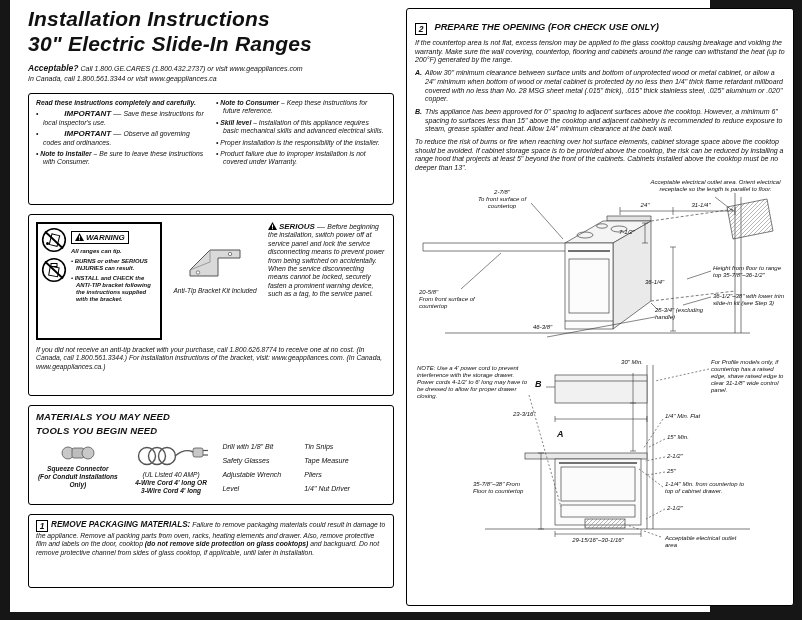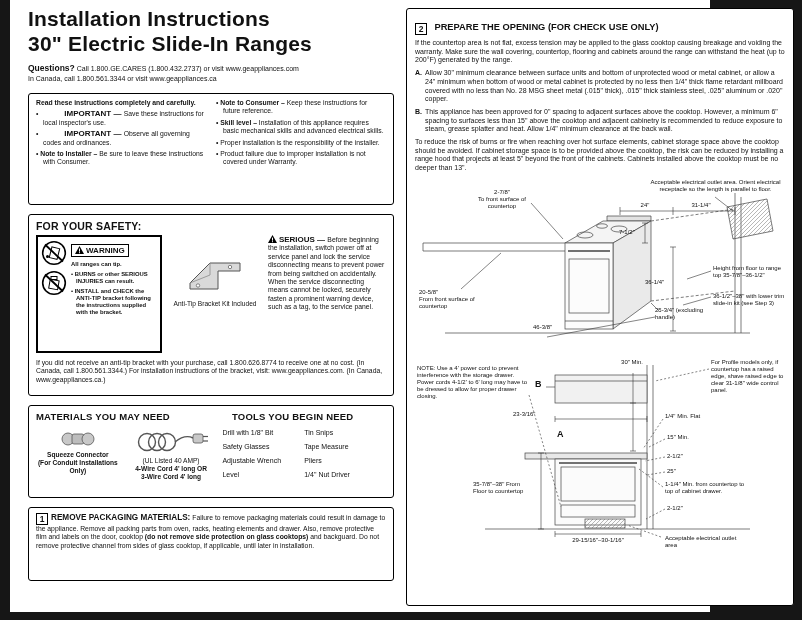--- a/index.html
+++ b/index.html
@@ -1,18 +1,18 @@
 <!DOCTYPE html>
 <html><head>
 <meta charset="utf-8">
 <style>
   * { margin:0; padding:0; box-sizing:border-box; }
   html,body { width:802px; height:620px; }
   body { background:#161616; font-family:"Liberation Sans", sans-serif; color:#111; position:relative; overflow:hidden; }
-  .page { position:absolute; left:10px; top:0; width:700px; height:612px; background:#fff; }
+  .page { position:absolute; left:10px; top:0; width:700px; height:612px; background:#fff;font-style:italic; }
 
   .left-col { position:absolute; left:18px; top:6px; width:366px; }
   .doc-title { font-size:21px; font-weight:bold; line-height:25px; letter-spacing:.2px; }
   .questions { margin-top:7px; font-size:7px; line-height:10px; }
   .q-lead { font-weight:bold; font-size:8.5px; }
 
   .box { border:1.5px solid #000; border-radius:3px; padding:5px 7px; margin-top:9px; }
   .box-title { font-weight:bold; font-size:10.5px; margin-bottom:3px; letter-spacing:.2px; }
   .small { font-size:6.8px; line-height:8.4px; }
   .b { font-weight:bold; }
@@ -30,21 +30,21 @@
   .warn-icons { width:27px; flex-shrink:0; display:flex; flex-direction:column; gap:4px; }
   .warn-badge { border:1.5px solid #000; padding:1px 3px; font-weight:bold; font-size:8px; display:inline-flex; align-items:center; gap:2px; margin-bottom:2px; }
   .warn-line { font-size:5.9px; line-height:7px; font-weight:bold; margin-top:2px; }
   .warn-line.bullet { padding-left:5px; text-indent:-5px; margin-top:3px; }
   .bracket-col { width:92px; flex-shrink:0; text-align:center; padding-top:14px; }
   .bracket-caption { font-size:6.6px; line-height:8px; margin-top:3px; }
   .warn2 { flex:1; font-size:6.8px; line-height:8.4px; }
   .safety-footer { font-size:6.8px; line-height:8.4px; margin-top:6px; }
 
   
-  .mat-headers { display:flex; }
+  .mat-headers { display:flex;flex-direction:column; }
   .mat-headers .box-title { font-size:9.5px; }
   .mat-headers .mh1 { width:196px; }
   .mat-row { display:flex; margin-top:4px; }
   .mat-item { text-align:center; font-size:6.6px; line-height:8px; }
   .mat-item.connector { width:88px; }
   .mat-item.cord { width:108px; }
   .tools-col { width:86px; font-size:7px; }
   .tools-col div { margin-bottom:7px; }
 
   
@@ -73,21 +73,21 @@
 <div class="page">
 
   <div class="left-col">
 
     <div class="doc-title">
       <div>Installation Instructions</div>
       <div>30" Electric Slide-In Ranges</div>
     </div>
 
     <div class="questions">
-      <div><span class="q-lead">Questions?</span><span> Call 1.800.GE.CARES (1.800.432.2737) or visit www.geappliances.com</span></div>
+      <div><span class="q-lead">Acceptable?</span><span> Call 1.800.GE.CARES (1.800.432.2737) or visit www.geappliances.com</span></div>
       <div>In Canada, call 1.800.561.3344 or visit www.geappliances.ca</div>
     </div>
 
     <div class="box" style="min-height:112px;">
       <div class="two-col">
         <div>
           <div class="small b">Read these instructions completely and carefully.</div>
           <div class="small bullet"><span class="lead-big">IMPORTANT — </span><span>Save these instructions for local inspector's use.</span></div>
           <div class="small bullet"><span class="lead-big">IMPORTANT — </span><span>Observe all governing codes and ordinances.</span></div>
           <div class="small bullet"><span class="b">Note to Installer – </span><span>Be sure to leave these instructions with Consumer.</span></div>
@@ -95,21 +95,20 @@
         <div>
           <div class="small bullet" style="margin-top:0"><span class="b">Note to Consumer – </span><span>Keep these instructions for future reference.</span></div>
           <div class="small bullet"><span class="b">Skill level – </span><span>Installation of this appliance requires basic mechanical skills and advanced electrical skills.</span></div>
           <div class="small bullet"><span>Proper installation is the responsibility of the installer.</span></div>
           <div class="small bullet"><span>Product failure due to improper installation is not covered under Warranty.</span></div>
         </div>
       </div>
     </div>
 
     <div class="box" style="min-height:182px;">
-      <div class="box-title">FOR YOUR SAFETY:</div>
       <div class="safety-row">
         <div class="warn-panel">
           <div class="warn-inner">
             <div class="warn-icons">
               <svg width="26" height="26" viewBox="0 0 26 26">
                 <circle cx="13" cy="13" r="11.3" fill="#fff" stroke="#000" stroke-width="1.6"></circle>
                 <rect x="9.5" y="7.5" width="8" height="11" fill="none" stroke="#000" stroke-width="1" transform="rotate(14 13 13)"></rect>
                 <circle cx="6.5" cy="16.5" r="1.5" fill="#000"></circle>
                 <line x1="4" y1="4.5" x2="22" y2="21.5" stroke="#000" stroke-width="1.8"></line>
               </svg>

